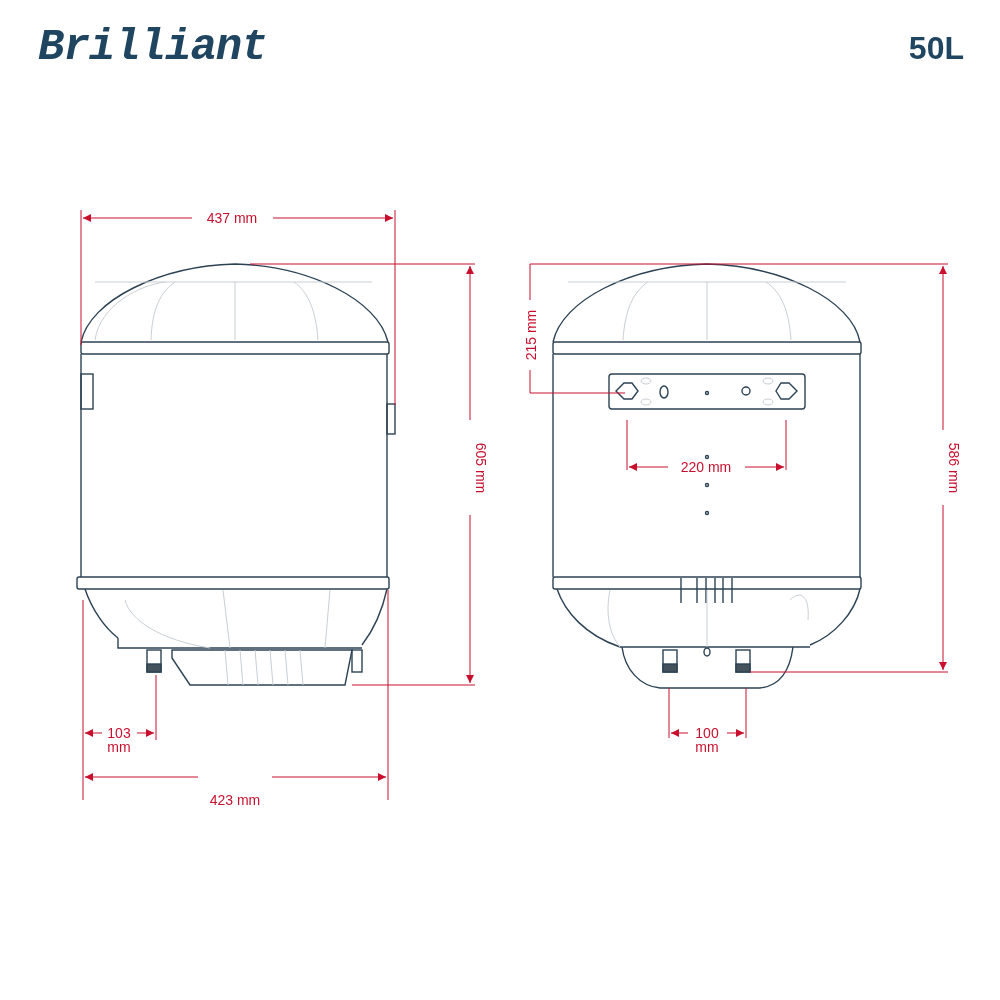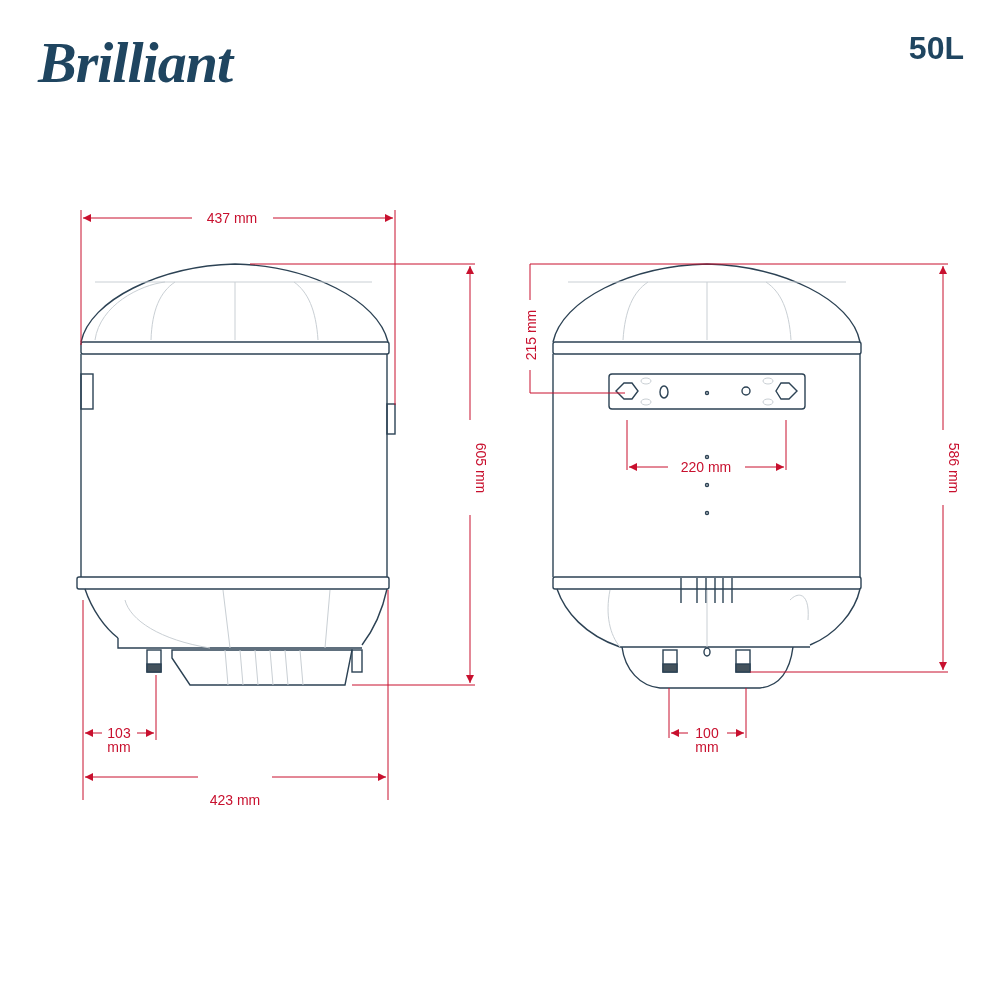--- a/index.html
+++ b/index.html
@@ -1,17 +1,17 @@
 <!DOCTYPE html>
 <html><head>
 <meta charset="utf-8">
 <style>
   html,body{margin:0;padding:0;background:#ffffff;}
   body{width:1000px;height:1000px;position:relative;overflow:hidden;font-family:"Liberation Sans",sans-serif;}
-  .brand{position:absolute;left:38px;top:22px;font-size:58px;font-weight:bold;font-style:italic;color:#1f4560;letter-spacing:-1px;font-family:Liberation Serif, serif;margin-top:7px;}
+  .brand{position:absolute;left:38px;top:22px;font-size:44px;font-weight:bold;font-style:italic;color:#1f4560;letter-spacing:-1px;font-family:Liberation Mono, monospace;}
   .capacity{position:absolute;right:36px;top:30px;font-size:32px;font-weight:bold;color:#1f4560;font-family:"Liberation Sans",sans-serif;text-align:right;}
   svg{position:absolute;left:0;top:0;}
   .dimtext{font-family:"Liberation Sans",sans-serif;font-size:14px;fill:#c8102e;}
 </style>
 </head>
 <body>
 
 <div class="brand">Brilliant</div>
 <div class="capacity">50L</div>
 

